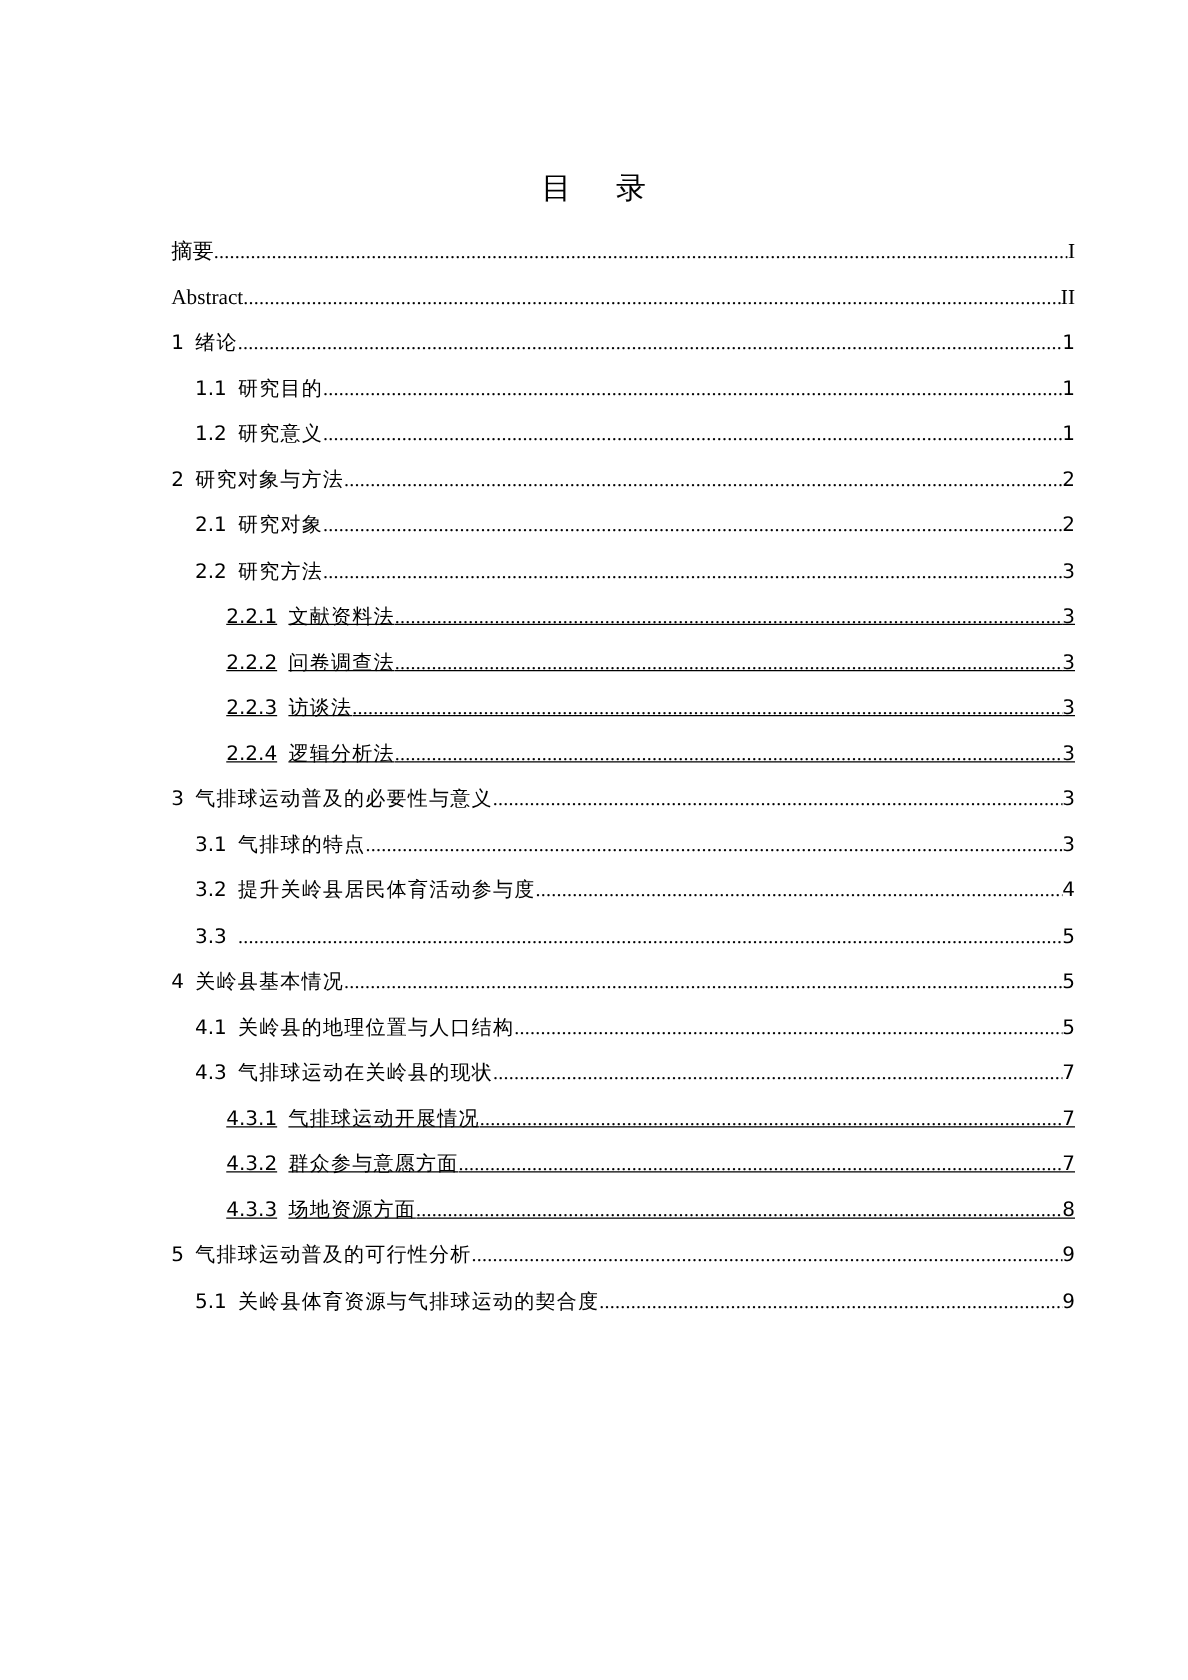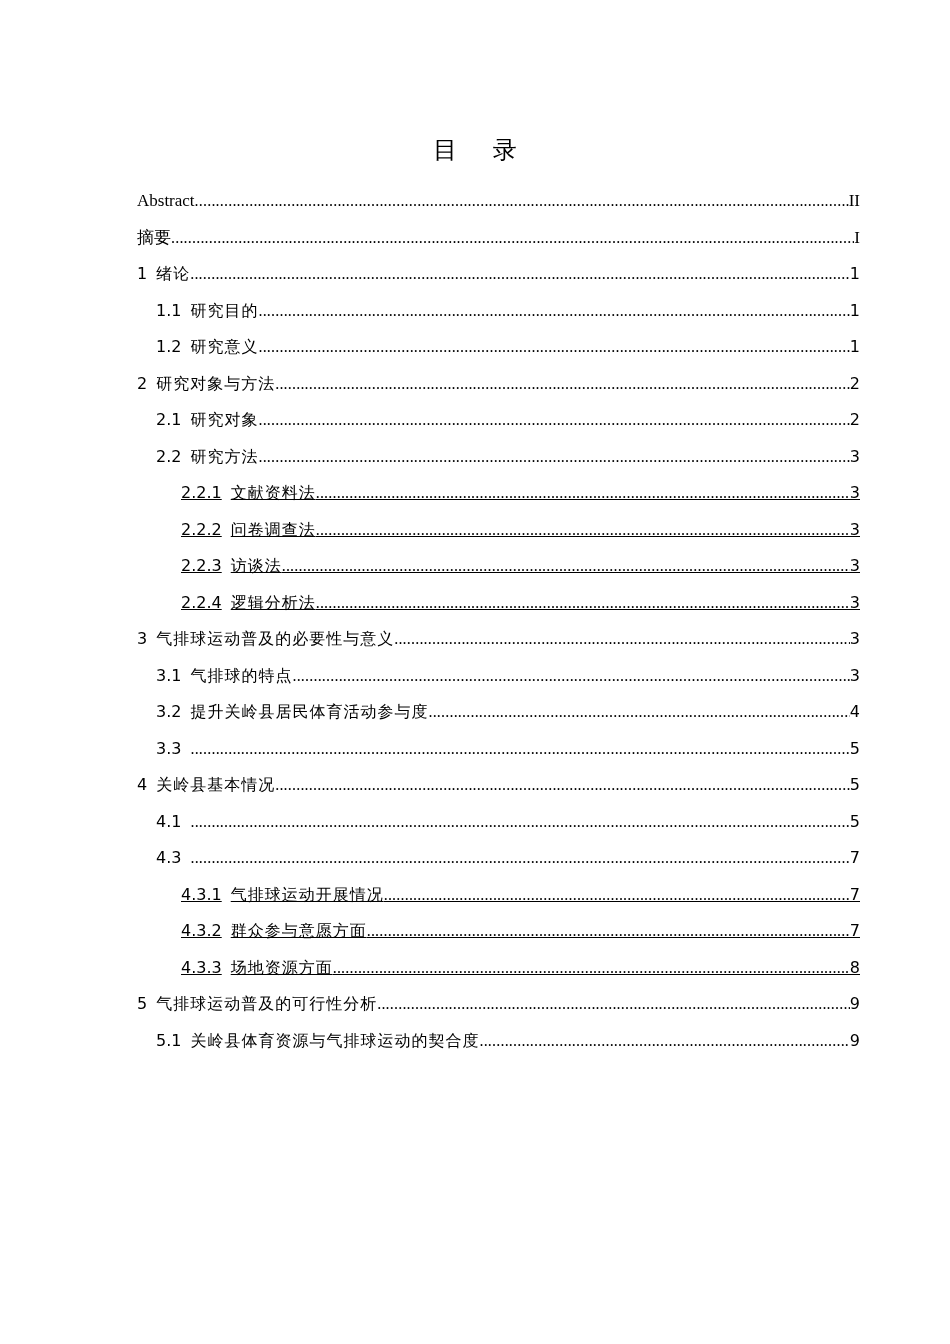--- a/index.html
+++ b/index.html
@@ -90,28 +90,28 @@
     }
   </style>
 </head>
 <body>
 
 <div class="page">
   <div class="toc-title">目 录</div>
 
   <ul class="toc-list">
     <li class="toc-entry level-1 serif">
+      <span class="toc-label">摘要</span>
+      <span class="toc-leader"></span>
+      <span class="toc-page">I</span>
+    </li>
+    <li class="toc-entry level-1 serif">
       <span class="toc-label">Abstract</span>
       <span class="toc-leader"></span>
       <span class="toc-page">II</span>
-    </li>
-    <li class="toc-entry level-1 serif">
-      <span class="toc-label">摘要</span>
-      <span class="toc-leader"></span>
-      <span class="toc-page">I</span>
     </li>
     <li class="toc-entry level-1">
       <span class="toc-num">1</span>
       <span class="toc-label">绪论</span>
       <span class="toc-leader"></span>
       <span class="toc-page">1</span>
     </li>
     <li class="toc-entry level-2">
       <span class="toc-num">1.1</span>
       <span class="toc-label">研究目的</span>
@@ -190,25 +190,27 @@
       <span class="toc-page">5</span>
     </li>
     <li class="toc-entry level-1">
       <span class="toc-num">4</span>
       <span class="toc-label">关岭县基本情况</span>
       <span class="toc-leader"></span>
       <span class="toc-page">5</span>
     </li>
     <li class="toc-entry level-2">
       <span class="toc-num">4.1</span>
+      <span class="toc-label">关岭县的地理位置与人口结构</span>
       <span class="toc-leader"></span>
       <span class="toc-page">5</span>
     </li>
     <li class="toc-entry level-2">
       <span class="toc-num">4.3</span>
+      <span class="toc-label">气排球运动在关岭县的现状</span>
       <span class="toc-leader"></span>
       <span class="toc-page">7</span>
     </li>
     <li class="toc-entry level-3">
       <span class="toc-num">4.3.1</span>
       <span class="toc-label">气排球运动开展情况</span>
       <span class="toc-leader"></span>
       <span class="toc-page">7</span>
     </li>
     <li class="toc-entry level-3">

